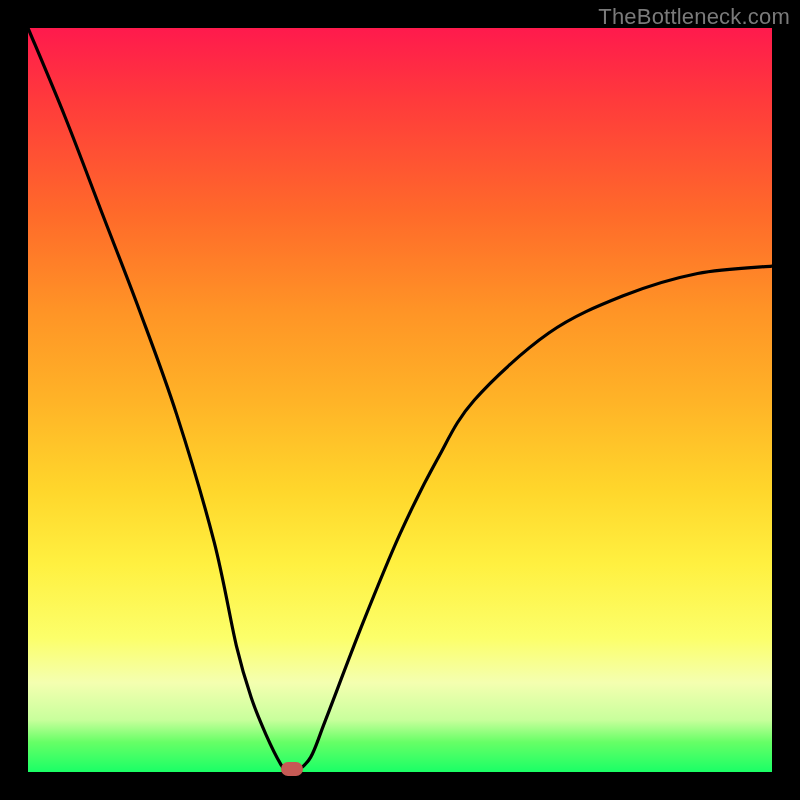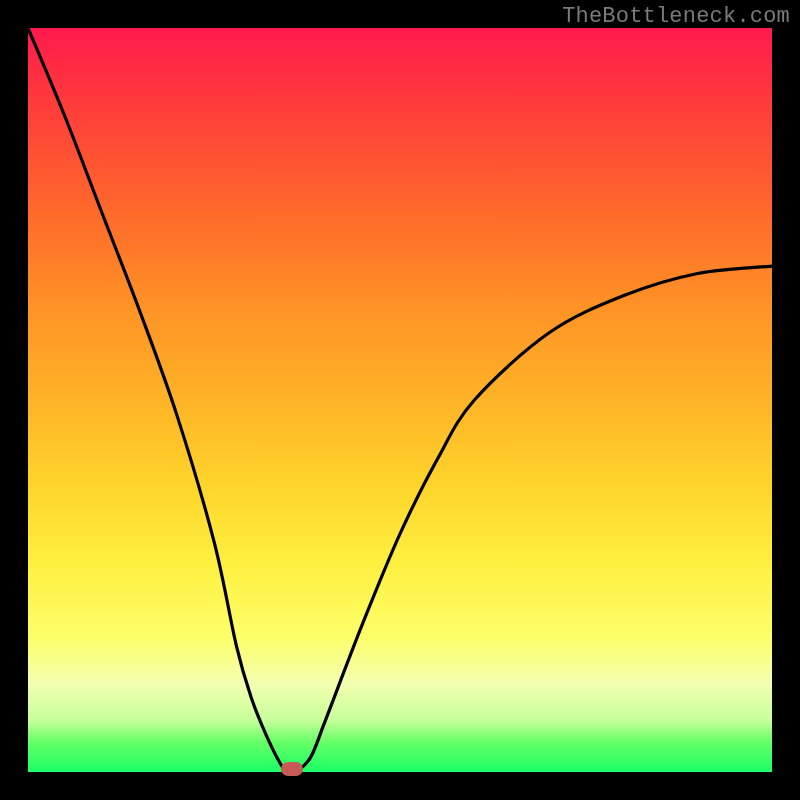--- a/index.html
+++ b/index.html
@@ -11,21 +11,20 @@
     overflow: hidden;
     font-family: Arial, Helvetica, sans-serif;
   }
   .frame {
     position: absolute;
     left: 0;
     top: 0;
     width: 800px;
     height: 800px;
     background: #000;
-    font-family: Liberation Mono, monospace;
   }
   .plot-area {
     position: absolute;
     left: 28px;
     top: 28px;
     width: 744px;
     height: 744px;
     background: linear-gradient(to bottom,
       #ff1a4d 0%,
       #ff3b3b 10%,

